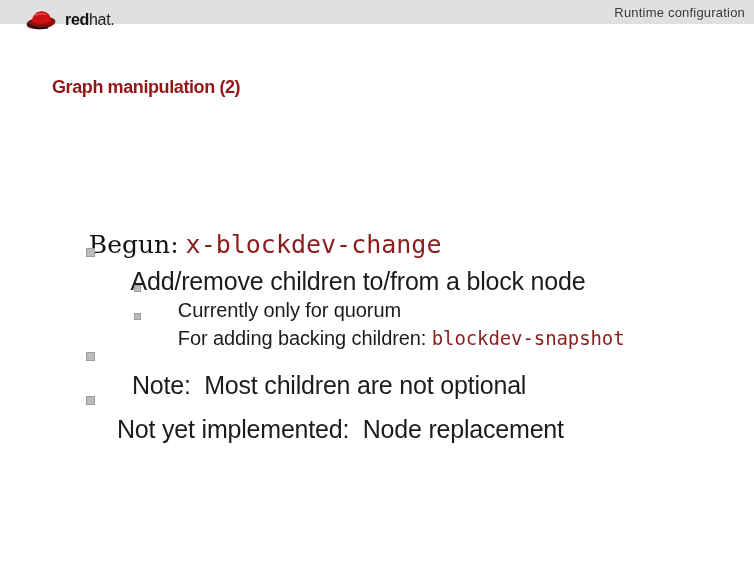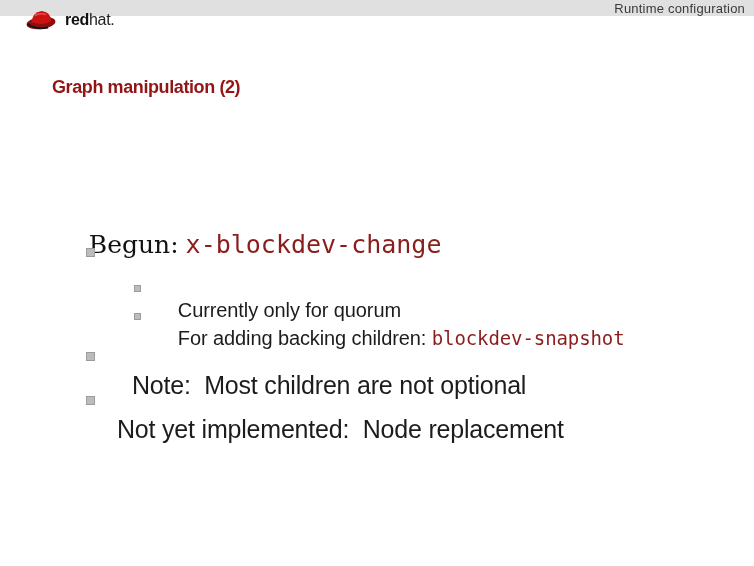--- a/index.html
+++ b/index.html
@@ -4,21 +4,21 @@
 <style>
   * { margin:0; padding:0; box-sizing:border-box; }
   html,body { background:#ffffff; }
   .stage {
     position:relative; width:754px; height:566px;
     background:#ffffff; overflow:hidden;
     font-family:"Liberation Sans", sans-serif;
     color:var(--body_text, #1c1c1c);
   }
   .topbar {
-    position:absolute; top:0; left:0; width:754px; height:16px;
+    position:absolute; top:0; left:0; width:754px; height:24px;
     background:var(--topbar_bg, #e0e0e0);
     display:flex; justify-content:flex-end; align-items:center;
     padding-right:9px;
     padding-left:46px;
   }
   .topbar span {
     font-size:13px; color:var(--topbar_text, #3a3a3a); letter-spacing:0.2px;
   }
   .logo {
     position:absolute; left:25px; top:7px;
@@ -77,20 +77,23 @@
     <span class="brand"><span class="brand-bold">red</span><span class="brand-light">hat.</span></span>
   </div>
 
   <div class="title">Graph manipulation (2)</div>
 
   <div class="intro">
     <span>Begun:</span><span class="code">x-blockdev-change</span>
   </div>
 
   <span class="sq sq1" style="left:86px; top:248px;"></span>
+  <div class="row lvl1" style="left:105px; top:238px;">
+    <span>Add/remove children to/from a block node</span>
+  </div>
 
   <span class="sq sq2" style="left:134px; top:285px;"></span>
   <div class="row lvl2" style="left:156px; top:276px;">
     <span>Currently only for quorum</span>
   </div>
 
   <span class="sq sq2" style="left:134px; top:313px;"></span>
   <div class="row lvl2" style="left:156px; top:304px;">
     <span>For adding backing children: </span><span class="code">blockdev-snapshot</span>
   </div>

